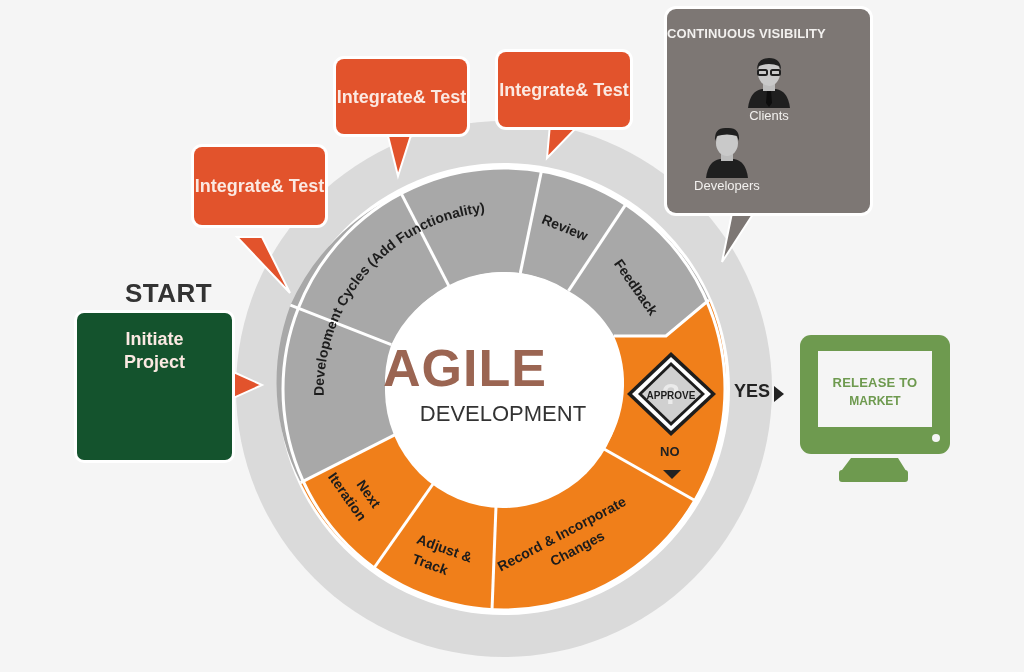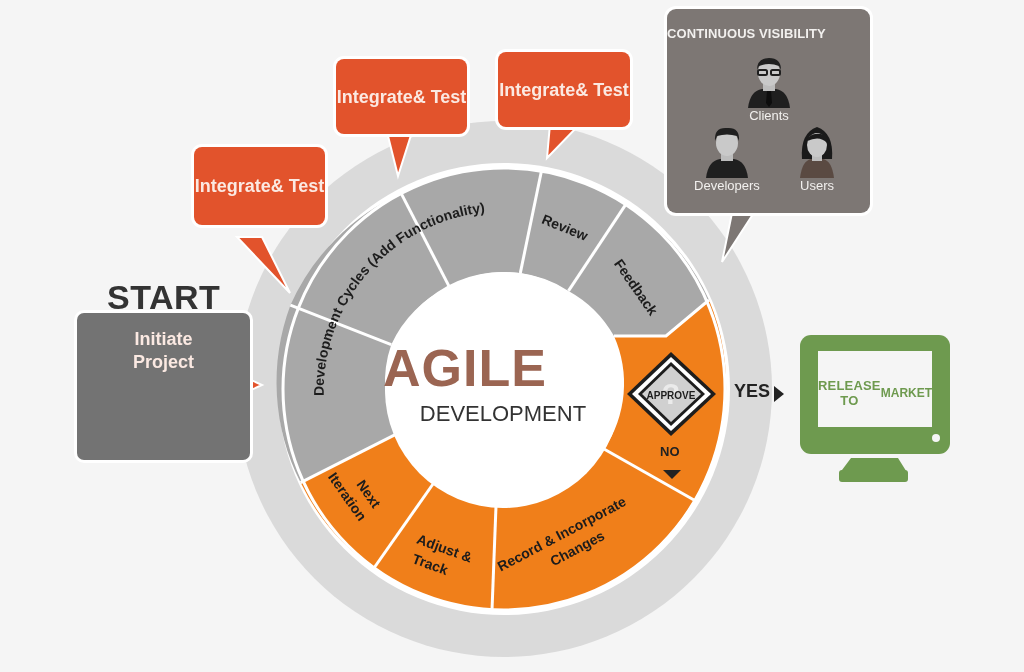--- a/index.html
+++ b/index.html
@@ -17,26 +17,26 @@
     box-shadow: 0 0 0 3px #ffffff;
     color: #fbe9e2;
     font-weight: bold;
     text-align: center;
     font-size: 18px;
     line-height: 24px;
     display: flex; align-items: center; justify-content: center; flex-direction: row;
   }
   .bubble span { display: block; }
   .start-label {
-    position: absolute; left: 107px; top: 278px;
-    font-size: 34px; font-weight: bold; color: #333333; letter-spacing: 0.5px;
+    position: absolute; left: 125px; top: 278px;
+    font-size: 26px; font-weight: bold; color: #333333; letter-spacing: 0.5px;
   }
   .start-box {
-    position: absolute; left: 77px; top: 313px; width: 173px; height: 147px;
-    background: #737373; border-radius: 7px;
+    position: absolute; left: 77px; top: 313px; width: 155px; height: 147px;
+    background: #14532d; border-radius: 7px;
     box-shadow: 0 0 0 3px #ffffff;
     color: #fbe9e2; font-weight: bold; font-size: 18px; line-height: 23px; text-align: center;
   }
   .start-box .grp { margin-top: 15px; }
   .start-box .grp + .grp { margin-top: 18px; }
   .vis-box {
     position: absolute; left: 667px; top: 9px; width: 203px; height: 204px;
     background: #7d7774; border-radius: 9px;
     box-shadow: 0 0 0 3px #ffffff;
     color: #f2f0ee;
@@ -45,21 +45,21 @@
     position: absolute; left: 0; right: 0; top: 17px; text-align: left;
     font-size: 13px; font-weight: bold; letter-spacing: 0.1px;
   }
   .person { position: absolute; text-align: center; font-size: 13px; }
   .person svg { display: block; margin: 0 auto; }
   .release {
     position: absolute; left: 800px; top: 335px; width: 150px; height: 150px;
   }
   .release .screen-text {
     position: absolute; left: 18px; top: 18px; width: 114px; height: 80px;
-    display: flex; flex-direction: row; align-items: center; justify-content: center;
+    display: flex; flex-direction: column; align-items: center; justify-content: center;
     color: #6e9a4f; font-weight: bold; text-align: center;
   }
   .release .l1 { font-size: 13px; letter-spacing: 0.2px; }
   .release .l2 { font-size: 12px; line-height: 22px; }
   .yes-label {
     position: absolute; left: 734px; top: 381px; font-size: 18px; font-weight: bold; color: #222;
   }
   .no-label {
     position: absolute; left: 660px; top: 444px; font-size: 13px; font-weight: bold; color: #222;
   }
@@ -213,30 +213,20 @@
     </div>
     <div class="person" style="left:24px; top:114px; width:72px;">
       <svg width="50" height="55" viewBox="0 0 50 55">
         <path d="M4 55 Q6 38 18 36 L32 36 Q44 38 46 55 Z" fill="#1f1f1f"></path>
         <rect x="19" y="30" width="12" height="8" fill="#bdbdbd"></rect>
         <ellipse cx="25" cy="20" rx="11" ry="13" fill="#c9c9c9"></ellipse>
         <path d="M13 18 Q12 4 25 5 Q38 4 37 18 L35 13 Q25 10 15 13 Z" fill="#1f1f1f"></path>
       </svg>
       <div>Developers</div>
     </div>
-    <div class="person" style="left:120px; top:114px; width:60px;">
-      <svg width="50" height="55" viewBox="0 0 50 55">
-        <path d="M8 55 Q10 38 19 36 L31 36 Q40 38 42 55 Z" fill="#5a4a42"></path>
-        <path d="M10 36 Q8 10 25 4 Q42 10 40 36 Z" fill="#1a1a1a"></path>
-        <rect x="20" y="28" width="10" height="10" fill="#bdbdbd"></rect>
-        <ellipse cx="25" cy="22" rx="10" ry="12" fill="#c9c9c9"></ellipse>
-        <path d="M15 18 Q18 8 33 12 Q36 14 35 20 Q28 12 15 18 Z" fill="#1a1a1a"></path>
-      </svg>
-      <div>Users</div>
-    </div>
   </div>
 
   <div class="release">
     <div class="screen-text">
       <div class="l1">RELEASE TO</div>
       <div class="l2">MARKET</div>
     </div>
   </div>
 </div>
 

